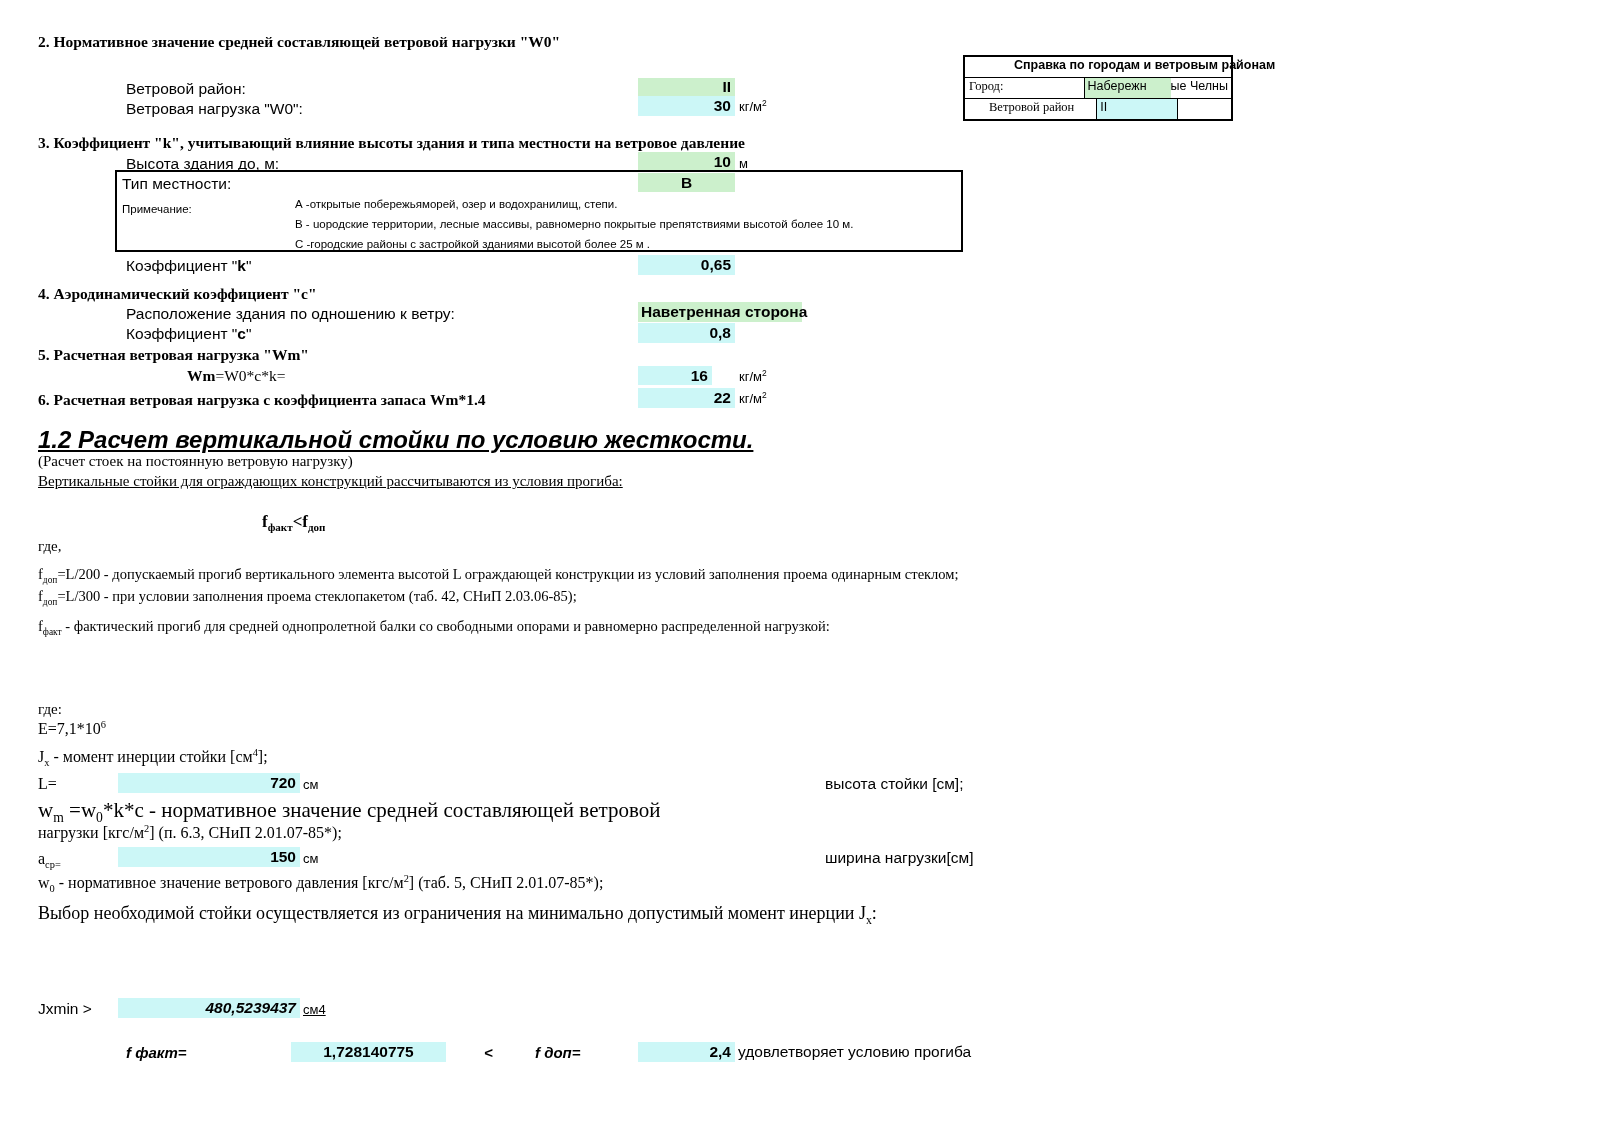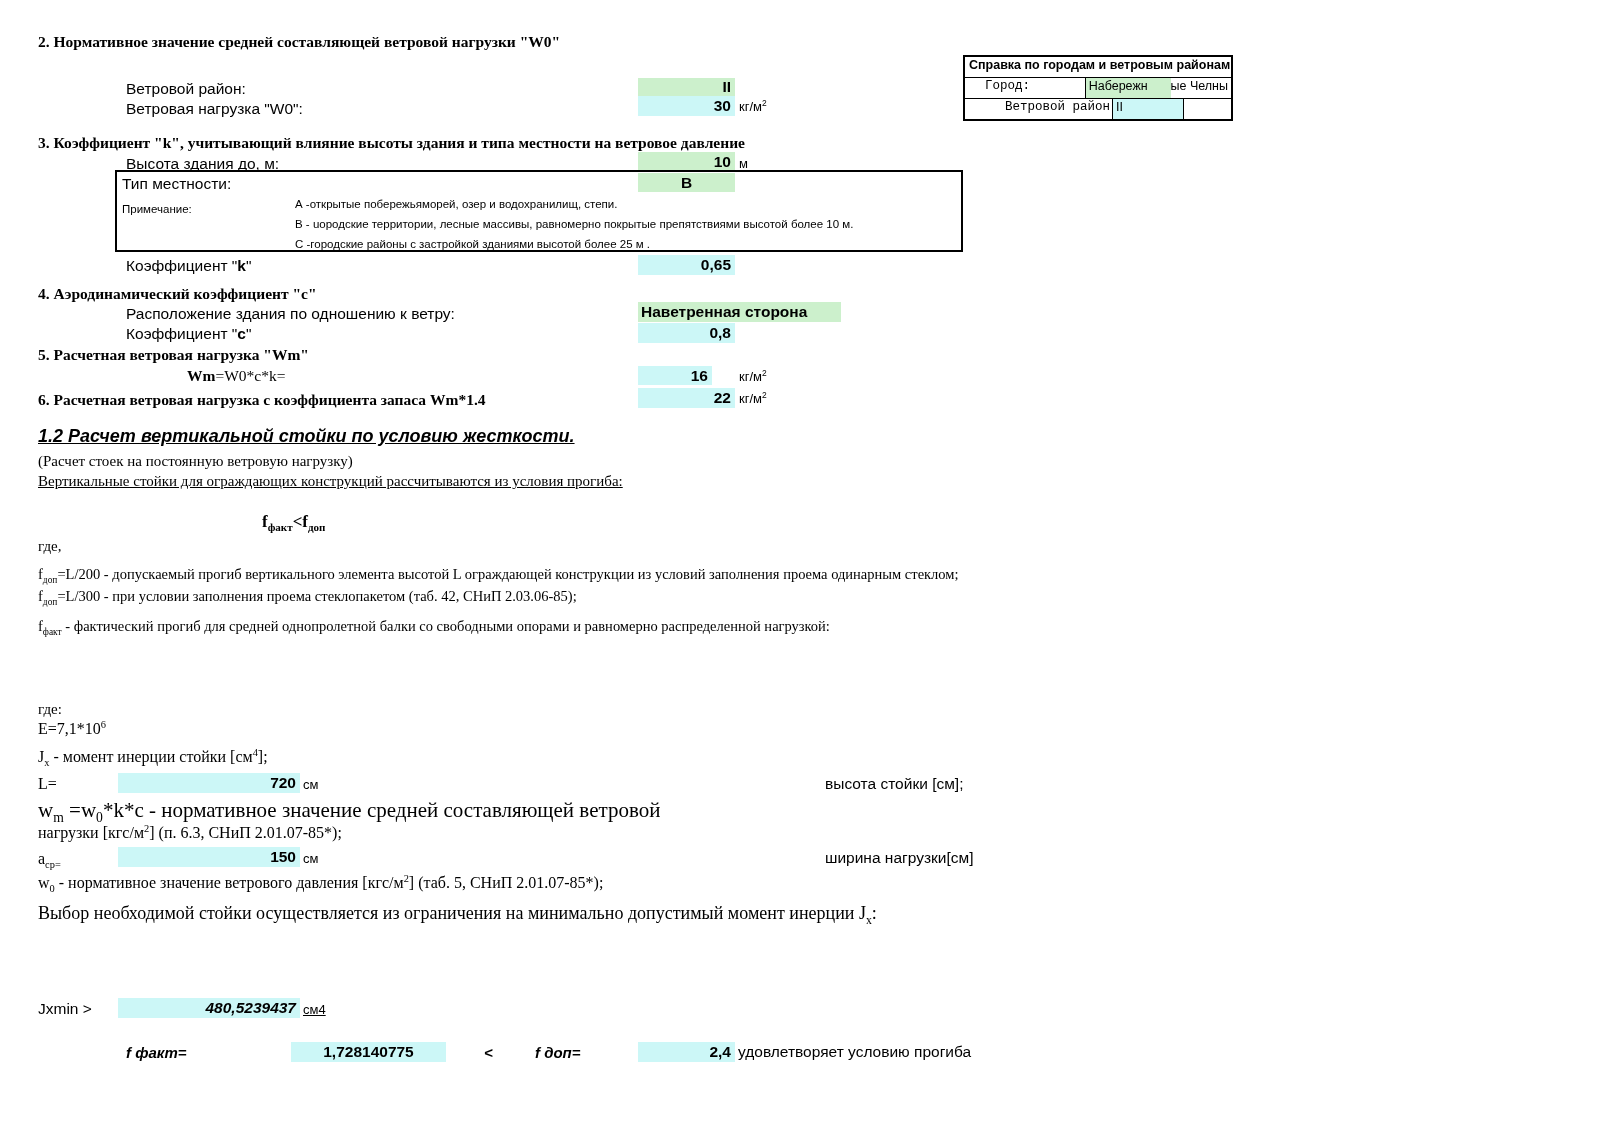--- a/index.html
+++ b/index.html
@@ -73,45 +73,45 @@
   }
   .ref-row{
     display:flex;
     box-sizing:border-box;
     border-bottom:1px solid #000;
   }
   .ref-row:last-child{border-bottom:none;}
   .ref-title{
     font-family:"Liberation Sans", sans-serif;
     font-size:12.5px;font-weight:bold;
+    padding:1px 4px;white-space:nowrap;margin-left:45px;
+  }
+  .ref-key{
+    font-family:Liberation Serif, serif;
+    font-size:12.5px;
     padding:1px 4px;white-space:nowrap;
-  }
-  .ref-key{
-    font-family:Liberation Mono, monospace;
-    font-size:12.5px;
-    padding:1px 20px;white-space:nowrap;
     box-sizing:border-box;
     width:128px;
     border-right:1px solid #000;
   }
   .ref-val{
     font-family:"Liberation Sans", sans-serif;
     font-size:12.5px;
     padding:1px 3px;white-space:nowrap;
     box-sizing:border-box;
   }
   .ref-val-green{background:#ccf0cc;width:92px;border-right:0px solid #000;}
   .ref-val-overflow{background:#fff;padding-left:0;}
   .ref-val-cyan{background:#ccf7f7;width:92px;border-right:1px solid #000;}
   .ref-val-blank{background:#fff;width:60px;}
 
   
   .sec-heading{
     font-family:"Liberation Sans", sans-serif;
-    font-style:italic;font-weight:bold;font-size:18px;
+    font-style:italic;font-weight:bold;font-size:24px;
     text-decoration:underline;white-space:nowrap;text-align:right;
   }
   .underline{text-decoration:underline;}
   .just{
     font-family:"Liberation Serif", serif;
     font-size:14.5px;
     text-align:justify;
   }
   .italbold{
     font-family:"Liberation Sans", sans-serif;
@@ -159,21 +159,21 @@
 <div class="abs note" style="left:295px;top:198px;">А -открытые побережьяморей, озер и водохранилищ, степи.</div>
 <div class="abs note" style="left:295px;top:218px;">В - uородские территории, лесные массивы, равномерно покрытые препятствиями высотой более 10 м.</div>
 <div class="abs note" style="left:295px;top:238px;">С -городские районы с застройкой зданиями высотой более 25 м .</div>
 
 <div class="abs lbl" style="left:126px;top:257px;"><span>Коэффициент "</span><b>k</b><span>"</span></div>
 <div class="abs cell cell-cyan" style="left:638px;top:255px;width:97px;height:20px;">0,65</div>
 
 <div class="abs hdr" style="left:38px;top:285px;">4. Аэродинамический коэффициент "с"</div>
 
 <div class="abs lbl" style="left:126px;top:305px;">Расположение здания по одношению к ветру:</div>
-<div class="abs cell cell-green cell-left" style="left:638px;top:302px;width:203px;height:20px;">Наветренная сторона</div>
+<div class="abs cell cell-green cell-left" style="left:638px;top:302px;width:164px;height:20px;">Наветренная сторона</div>
 
 <div class="abs lbl" style="left:126px;top:325px;"><span>Коэффициент "</span><b>с</b><span>"</span></div>
 <div class="abs cell cell-cyan" style="left:638px;top:323px;width:97px;height:20px;">0,8</div>
 
 <div class="abs hdr" style="left:38px;top:346px;">5. Расчетная ветровая нагрузка "Wm"</div>
 <div class="abs lbl-serif" style="left:187px;top:367px;"><b>Wm</b><span>=W0*c*k=</span></div>
 <div class="abs cell cell-cyan" style="left:638px;top:366px;width:74px;height:19px;">16</div>
 <div class="abs unit" style="left:739px;top:369px;"><span>кг/м</span><sup>2</sup></div>
 
 <div class="abs hdr" style="left:38px;top:391px;">6. Расчетная ветровая нагрузка с коэффициента запаса Wm*1.4</div>

